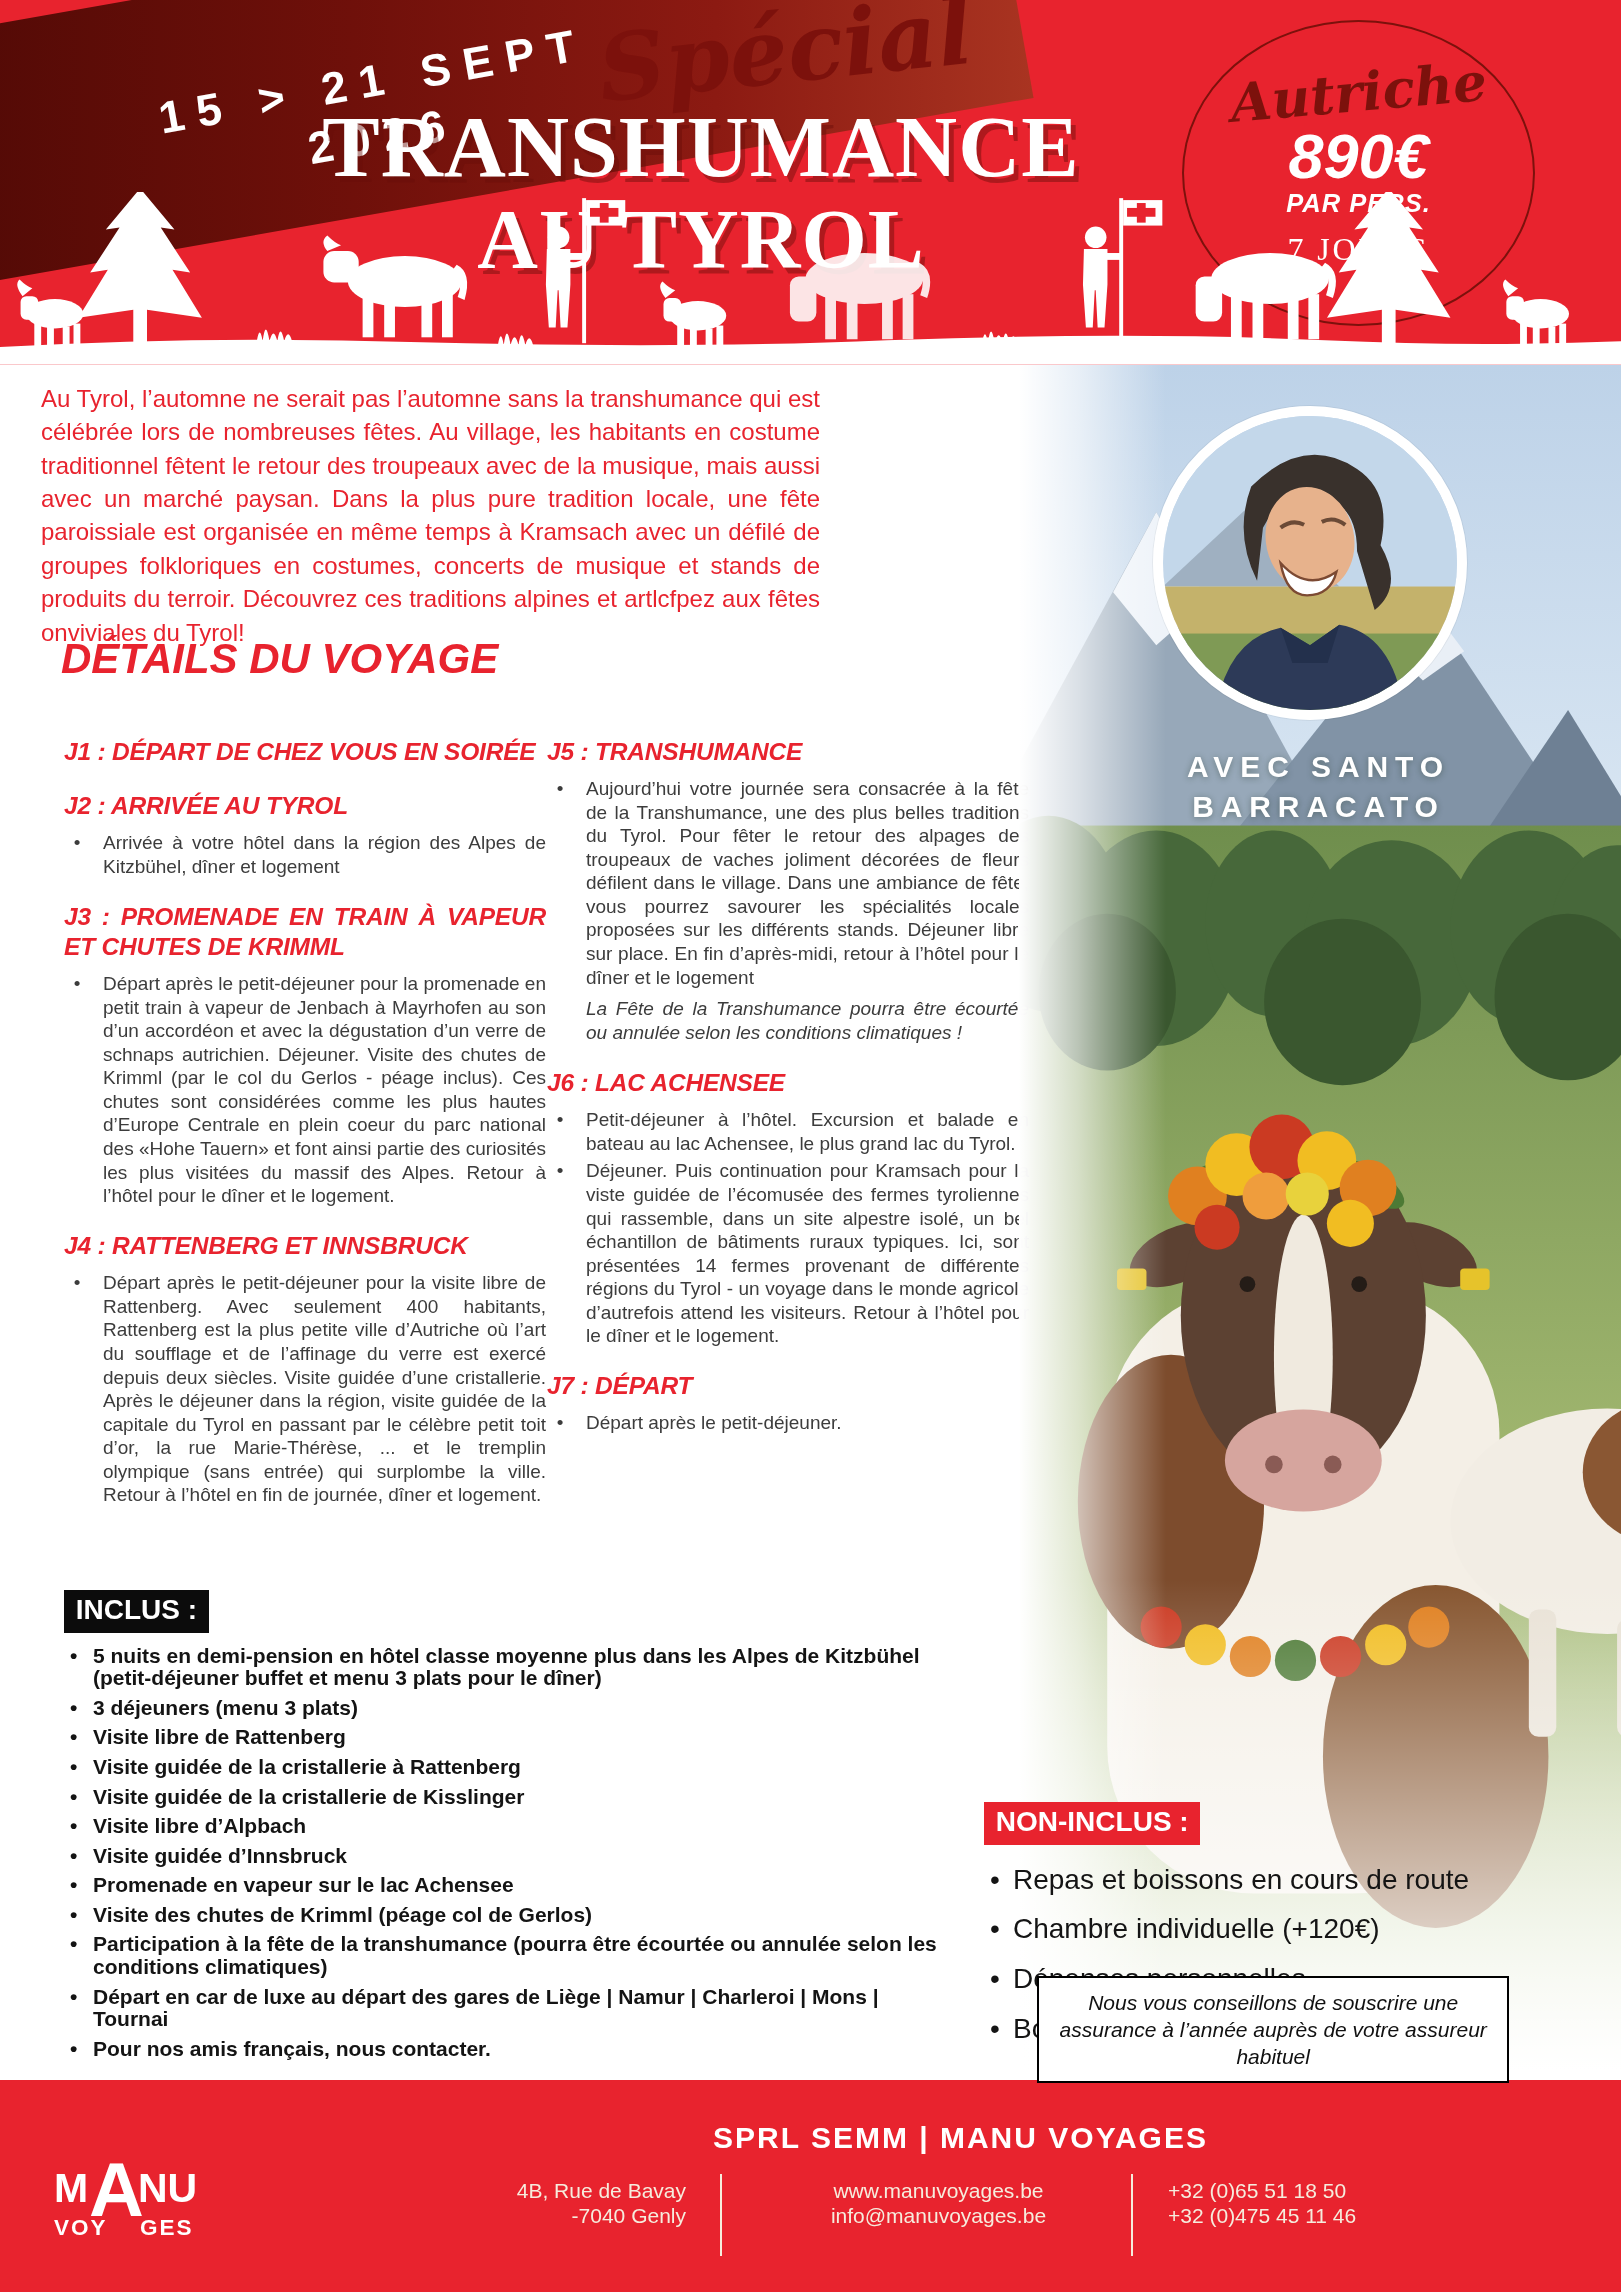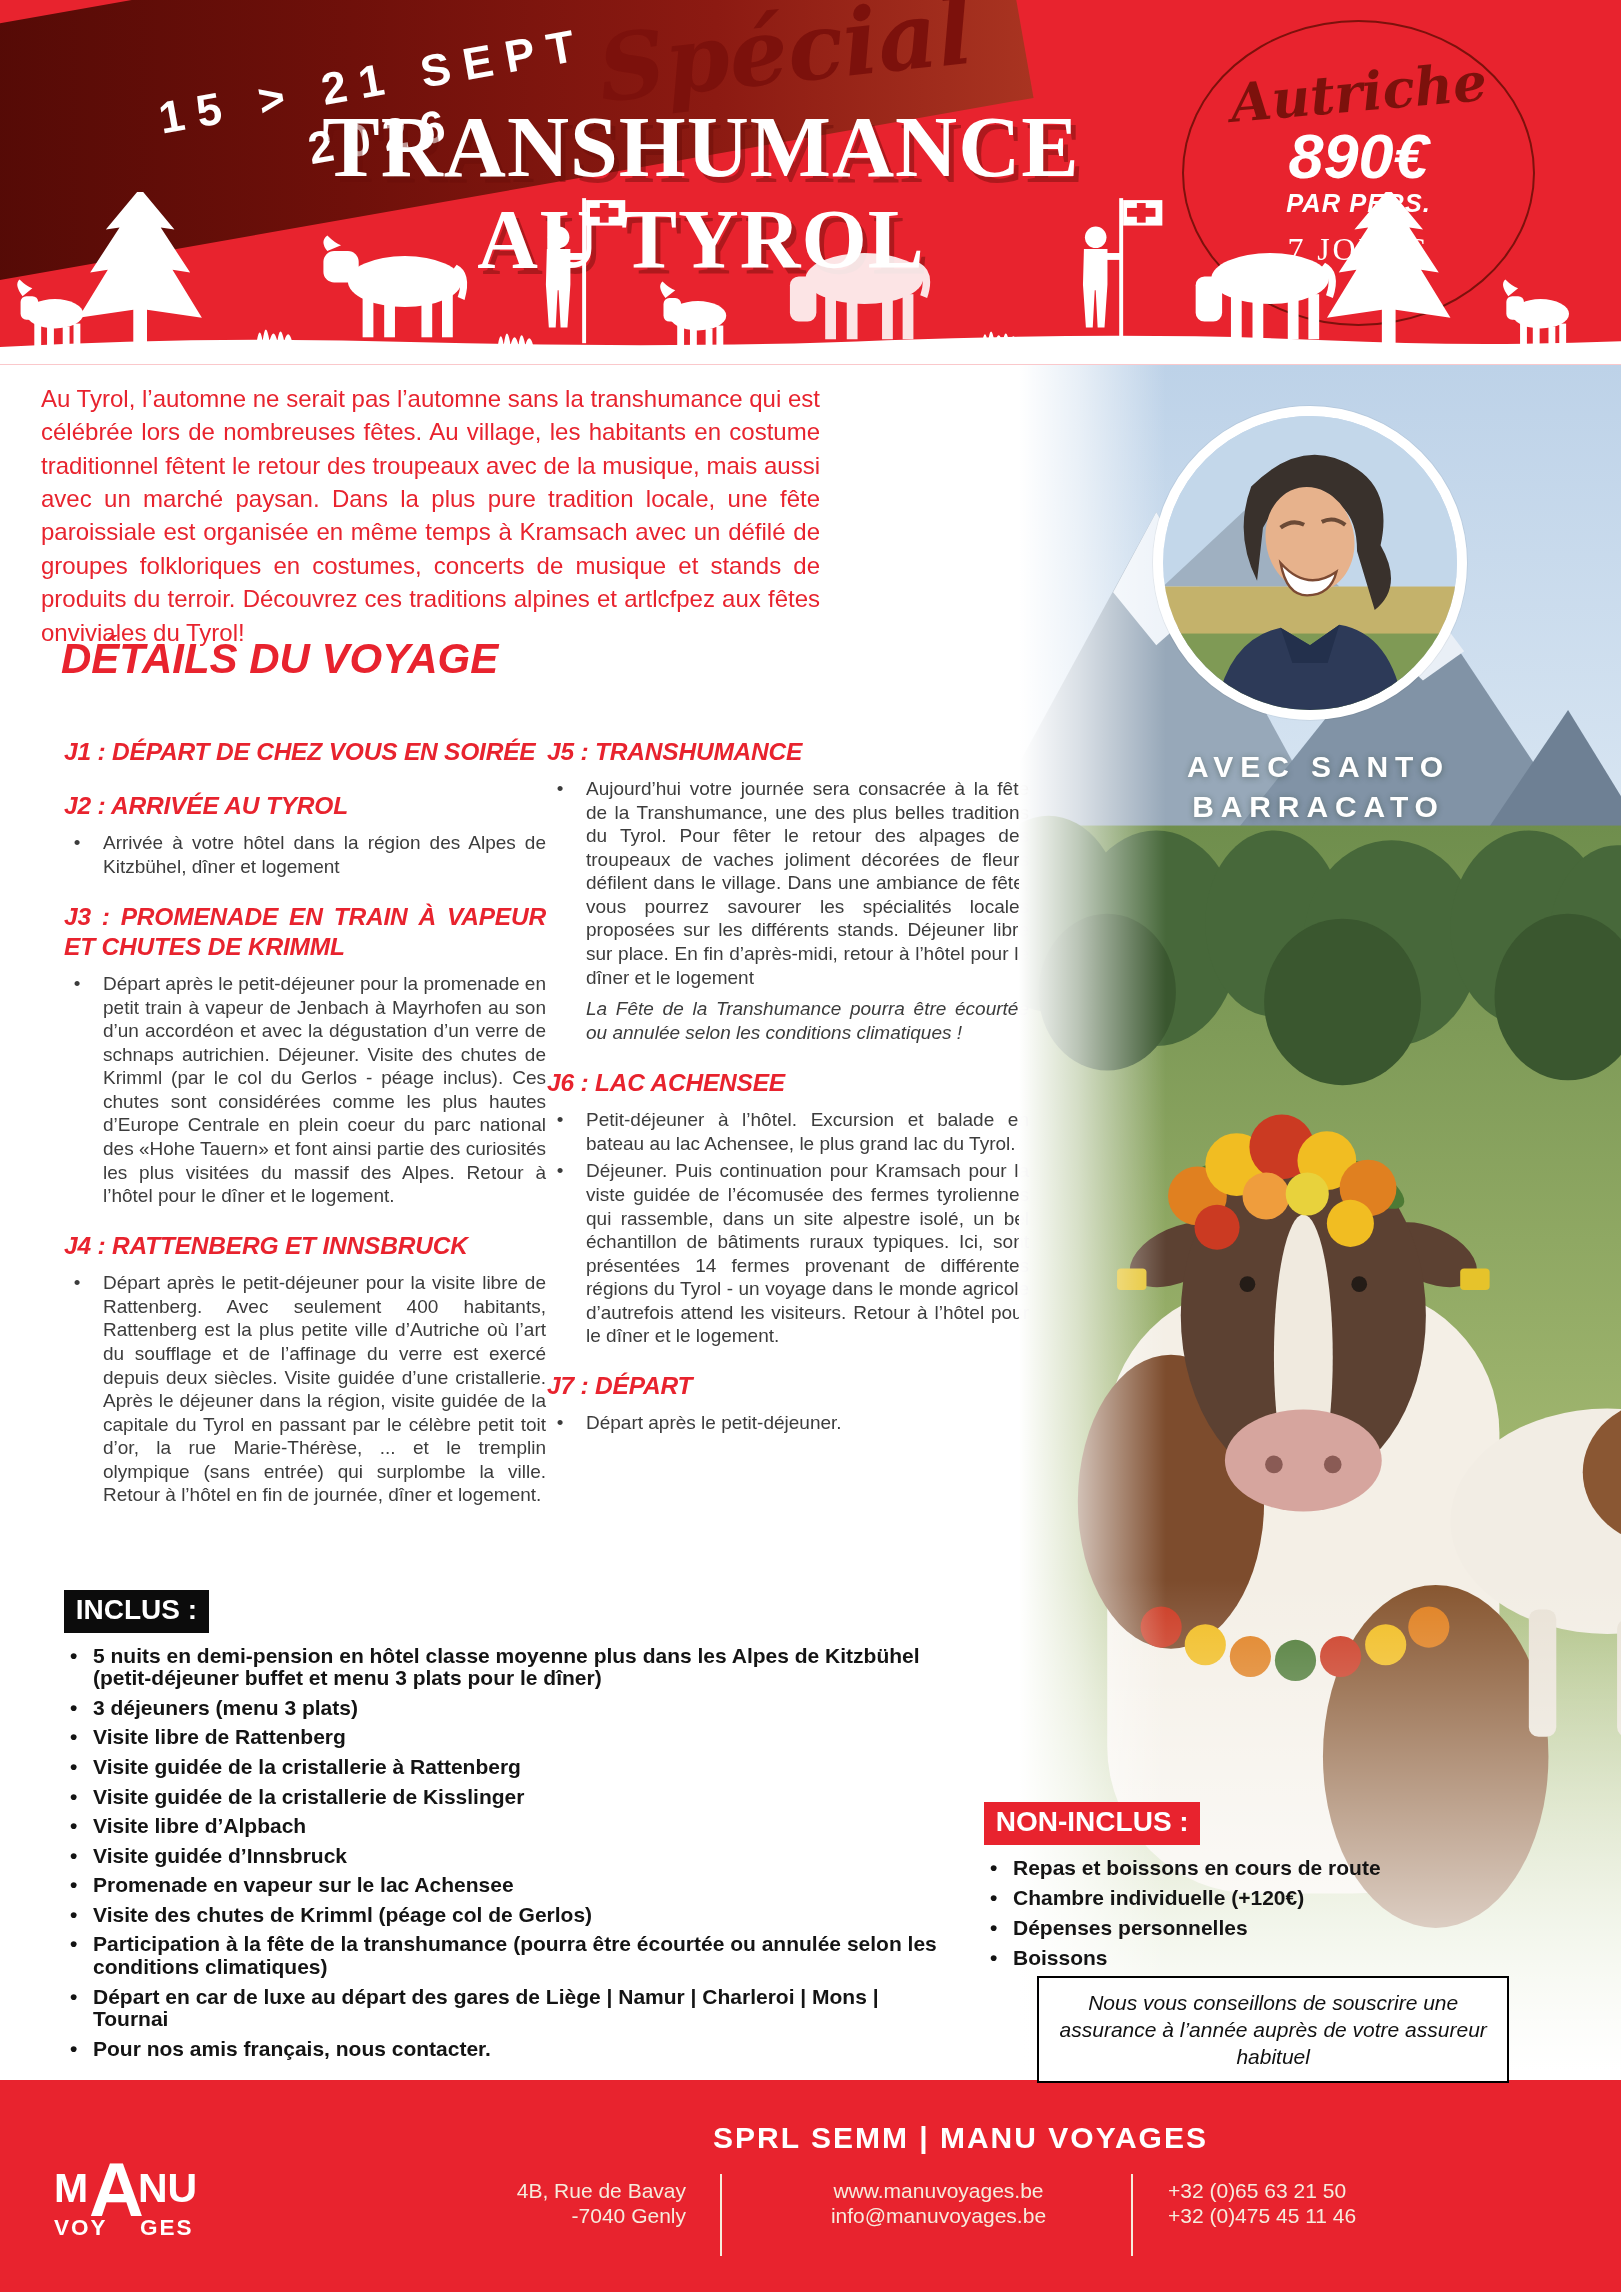--- a/index.html
+++ b/index.html
@@ -71,22 +71,22 @@
   
   .tag{display:inline-block;color:#fff;font-weight:bold;font-size:28px;padding:3.9px 11.8px 6.9px;}
   .tag-black{background:#0c0c0c;}
   .tag-red{background:var(--red);}
   .inclus{position:absolute;left:64px;top:1590px;width:892px;}
   .inclus ul,.noninclus ul{margin:11.8px 0 0;padding:0;list-style:none;}
   .inclus li{position:relative;padding-left:29px;margin-bottom:6.9px;font-weight:bold;color:#141414;
              font-size:21px;line-height:1.08;}
   .inclus li::before{content:"•";position:absolute;left:5.9px;}
   .noninclus{position:absolute;left:984px;top:1802px;width:549px;z-index:4;}
-  .noninclus li{position:relative;padding-left:29px;margin-bottom:7.8px;font-weight:bold;color:#141414;
-                font-size:21px;line-height:1.06;}
+  .noninclus li{position:relative;padding-left:29px;margin-bottom:7.8px;font-weight:normal;color:#141414;
+                font-size:28px;line-height:1.06;margin-top:20px;}
   .noninclus li::before{content:"•";position:absolute;left:5.9px;}
   .insurance{position:absolute;left:1037px;top:1976px;width:441px;z-index:4;background:#fff;
              border:2.9px solid #000;padding:10.8px 13.7px;text-align:center;font-style:italic;
              font-size:21px;line-height:1.3;color:#111;}
 
   
   .footer{position:absolute;left:0;top:2080px;width:1621px;height:213px;background:var(--red);color:#fff;}
   .logo{position:absolute;left:54px;top:2156px;width:147px;height:93px;z-index:5;color:#fff;font-weight:bold;}
   .logo span{position:absolute;line-height:1;}
   .logo-m{left:0;top:11.8px;font-size:41px;}
@@ -397,18 +397,18 @@
     <div>4B, Rue de Bavay</div>
     <div>-7040 Genly</div>
   </div>
   <div class="vsep s1"></div>
   <div class="f-col f-web">
     <div>www.manuvoyages.be</div>
     <div>info@manuvoyages.be</div>
   </div>
   <div class="vsep s2"></div>
   <div class="f-col f-phone">
-    <div>+32 (0)65 63 21 50</div>
+    <div>+32 (0)65 51 18 50</div>
     <div>+32 (0)475 45 11 46</div>
   </div>
 
 </div>
 
 
 </body></html>

